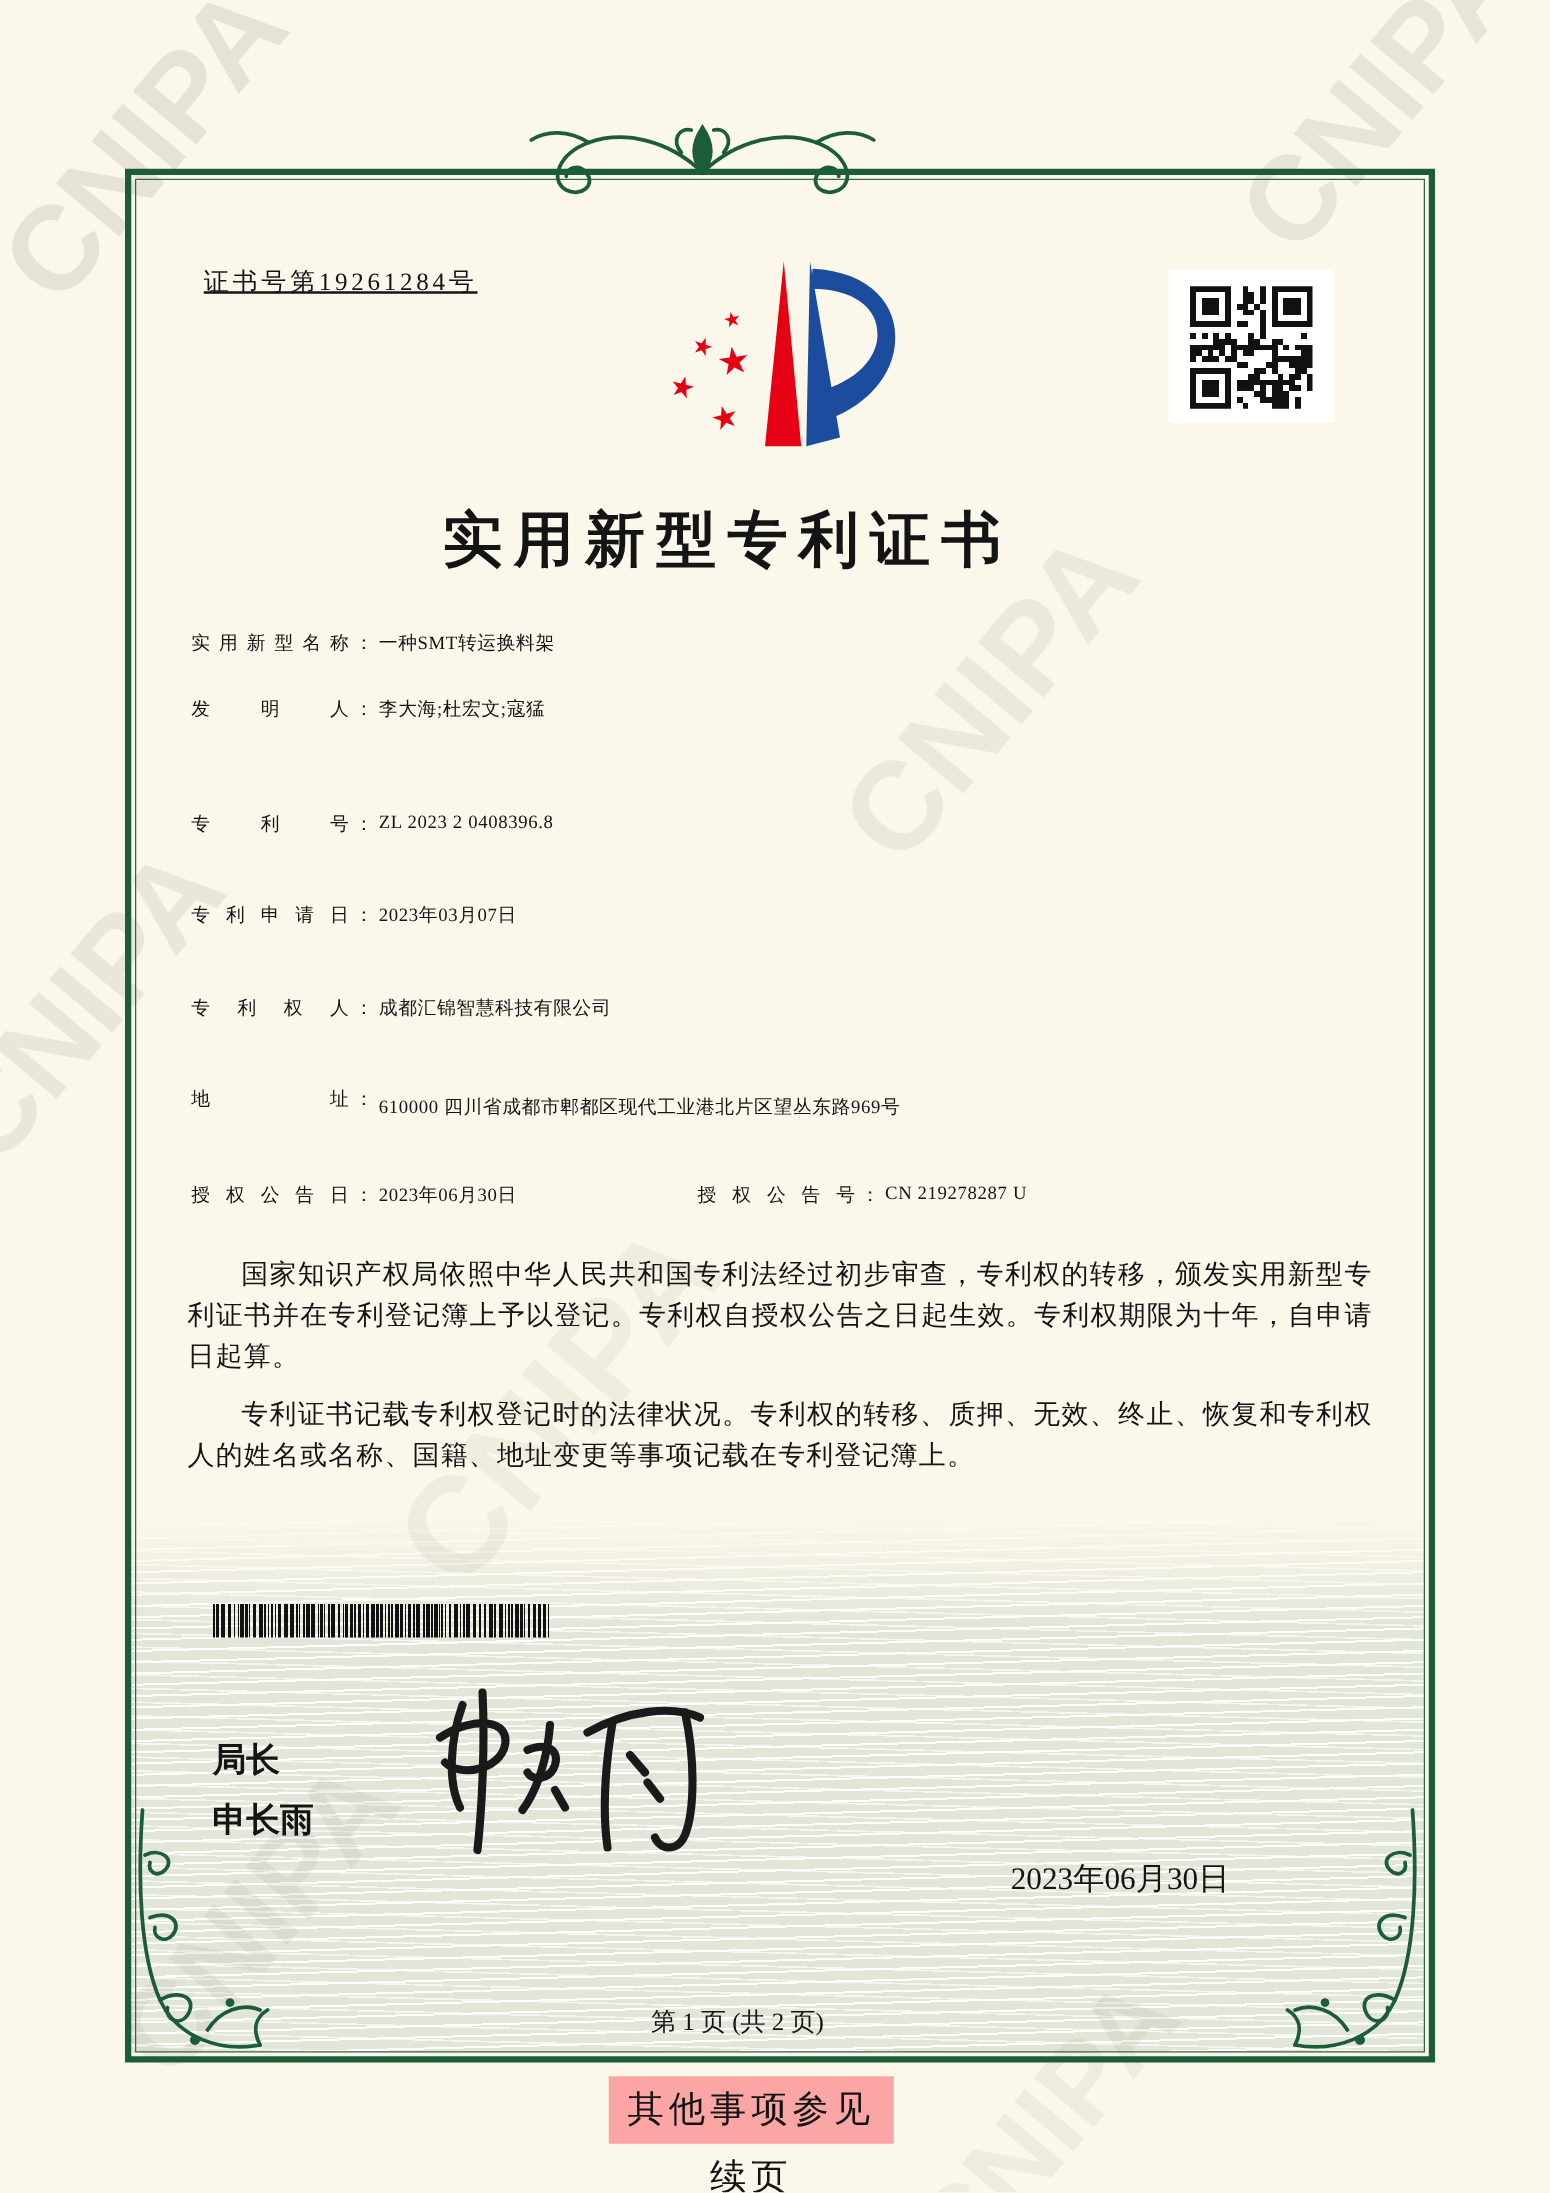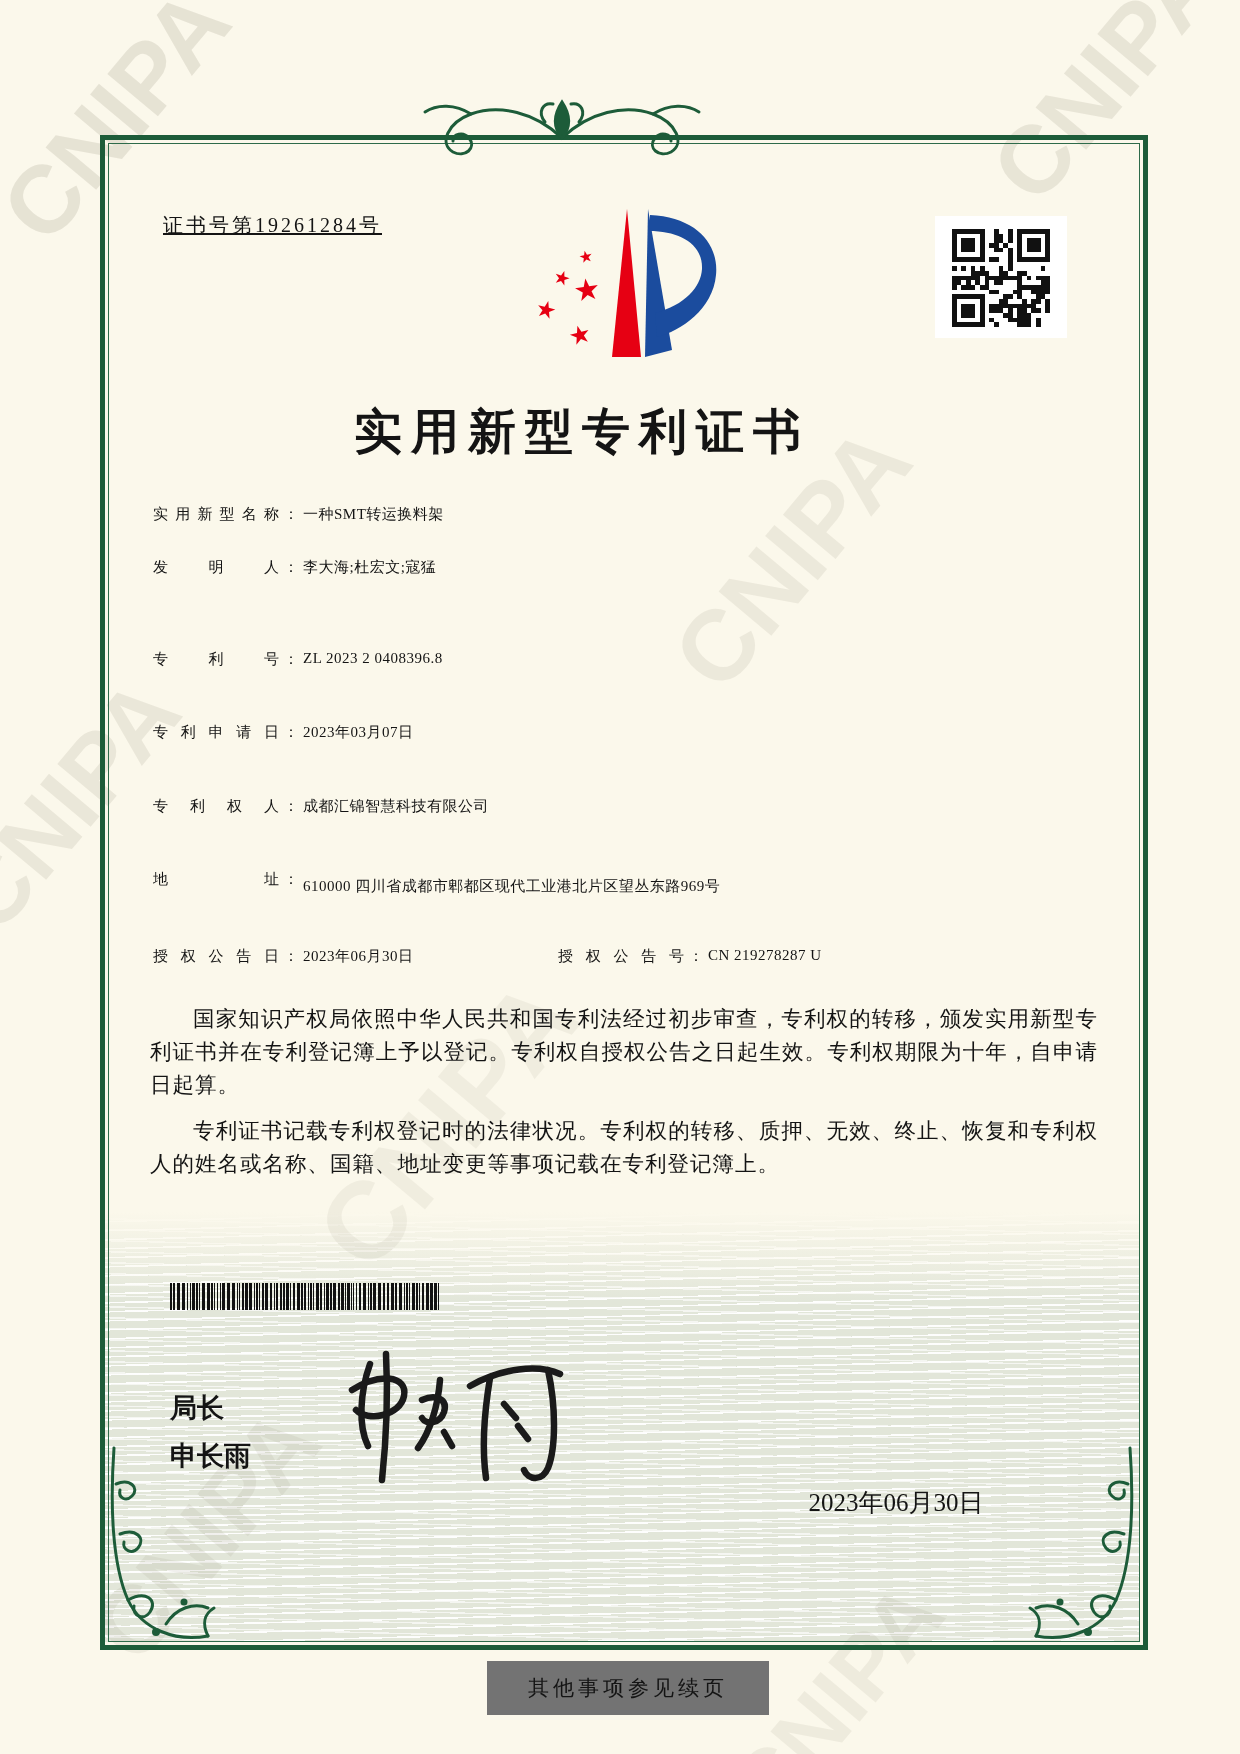--- a/index.html
+++ b/index.html
@@ -43,22 +43,22 @@
   .paras p + p{margin-top:13px;}
   
   .barcode{position:absolute;z-index:4;left:170px;top:1283px;}
   .sig-title{position:absolute;z-index:4;left:170px;top:1390px;font-size:27px;font-weight:bold;
       font-family:"Liberation Sans","DejaVu Sans",sans-serif;}
   .sig-name{position:absolute;z-index:4;left:170px;top:1438px;font-size:27px;font-weight:bold;
       font-family:"Liberation Sans","DejaVu Sans",sans-serif;}
   .sig-svg{position:absolute;z-index:4;left:342px;top:1350px;}
   .date{position:absolute;z-index:4;left:756px;top:1486px;width:280px;text-align:center;font-size:25px;}
   .pageno{position:absolute;z-index:4;left:150px;top:1604px;width:880px;text-align:center;font-size:20px;}
-  .cont{position:absolute;z-index:4;left:487px;top:1661px;width:282px;height:54px;background:#737373;
-      text-align:center;line-height:54px;font-size:21px;letter-spacing:4px;}
+  .cont{position:absolute;z-index:4;left:487px;top:1661px;width:228px;height:54px;background:#fca5a5;
+      text-align:center;line-height:54px;font-size:29px;letter-spacing:4px;}
 </style>
 </head>
 <body>
 
 <div class="page">
 
   <span class="wm" style="left:-30px;top:60px;font-size:96px;opacity:.20;">CNIPA</span>
   <span class="wm" style="left:960px;top:20px;font-size:96px;opacity:.18;">CNIPA</span>
   <span class="wm" style="left:640px;top:500px;font-size:100px;opacity:.14;">CNIPA</span>
   <span class="wm" style="left:-80px;top:750px;font-size:96px;opacity:.16;">CNIPA</span>
@@ -394,15 +394,16 @@
       <path d="M128 36 C160 18 196 14 218 24"></path>
       <path d="M148 28 C142 64 140 100 144 128"></path>
       <path d="M206 20 C214 56 214 98 206 118 C200 132 186 130 182 120"></path>
       <path d="M162 54 l12 14"></path>
       <path d="M176 76 l10 13"></path>
     </g>
   </svg>
 
   <div class="date">2023年06月30日</div>
 
+  <div class="pageno">第 1 页 (共 2 页)</div>
   <div class="cont">其他事项参见续页</div>
 
 </div>
 
 </body></html>

